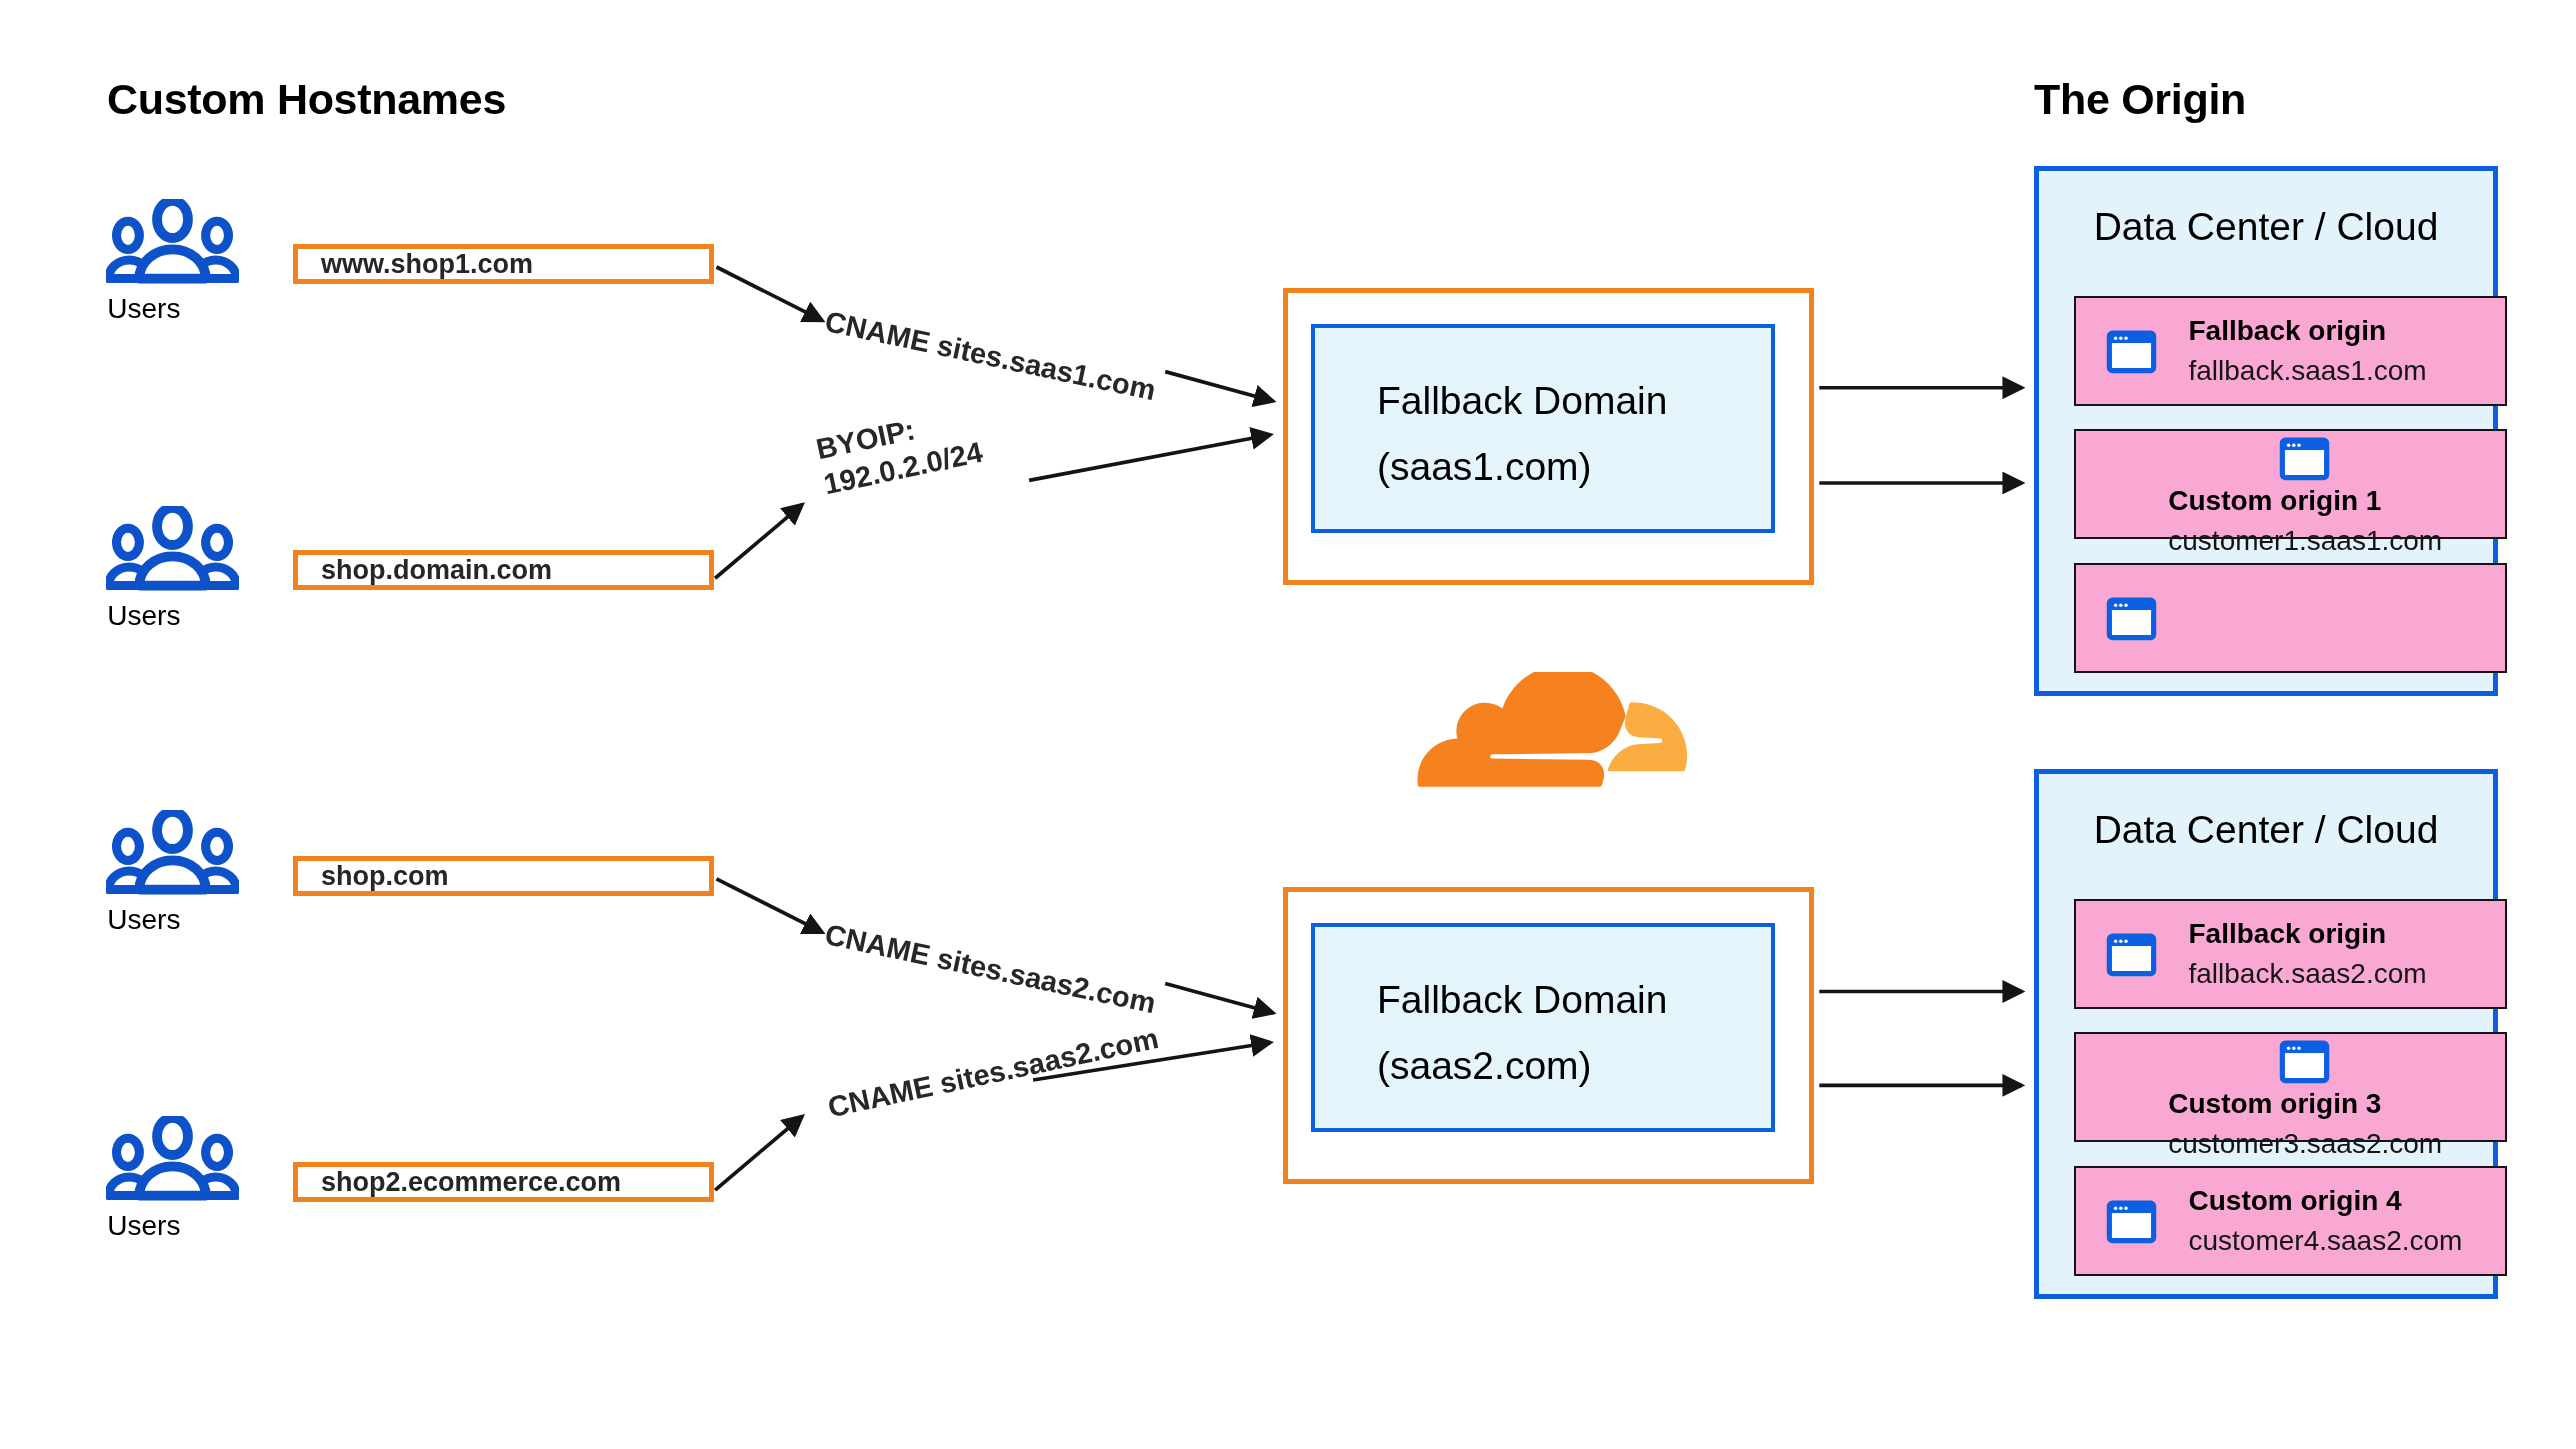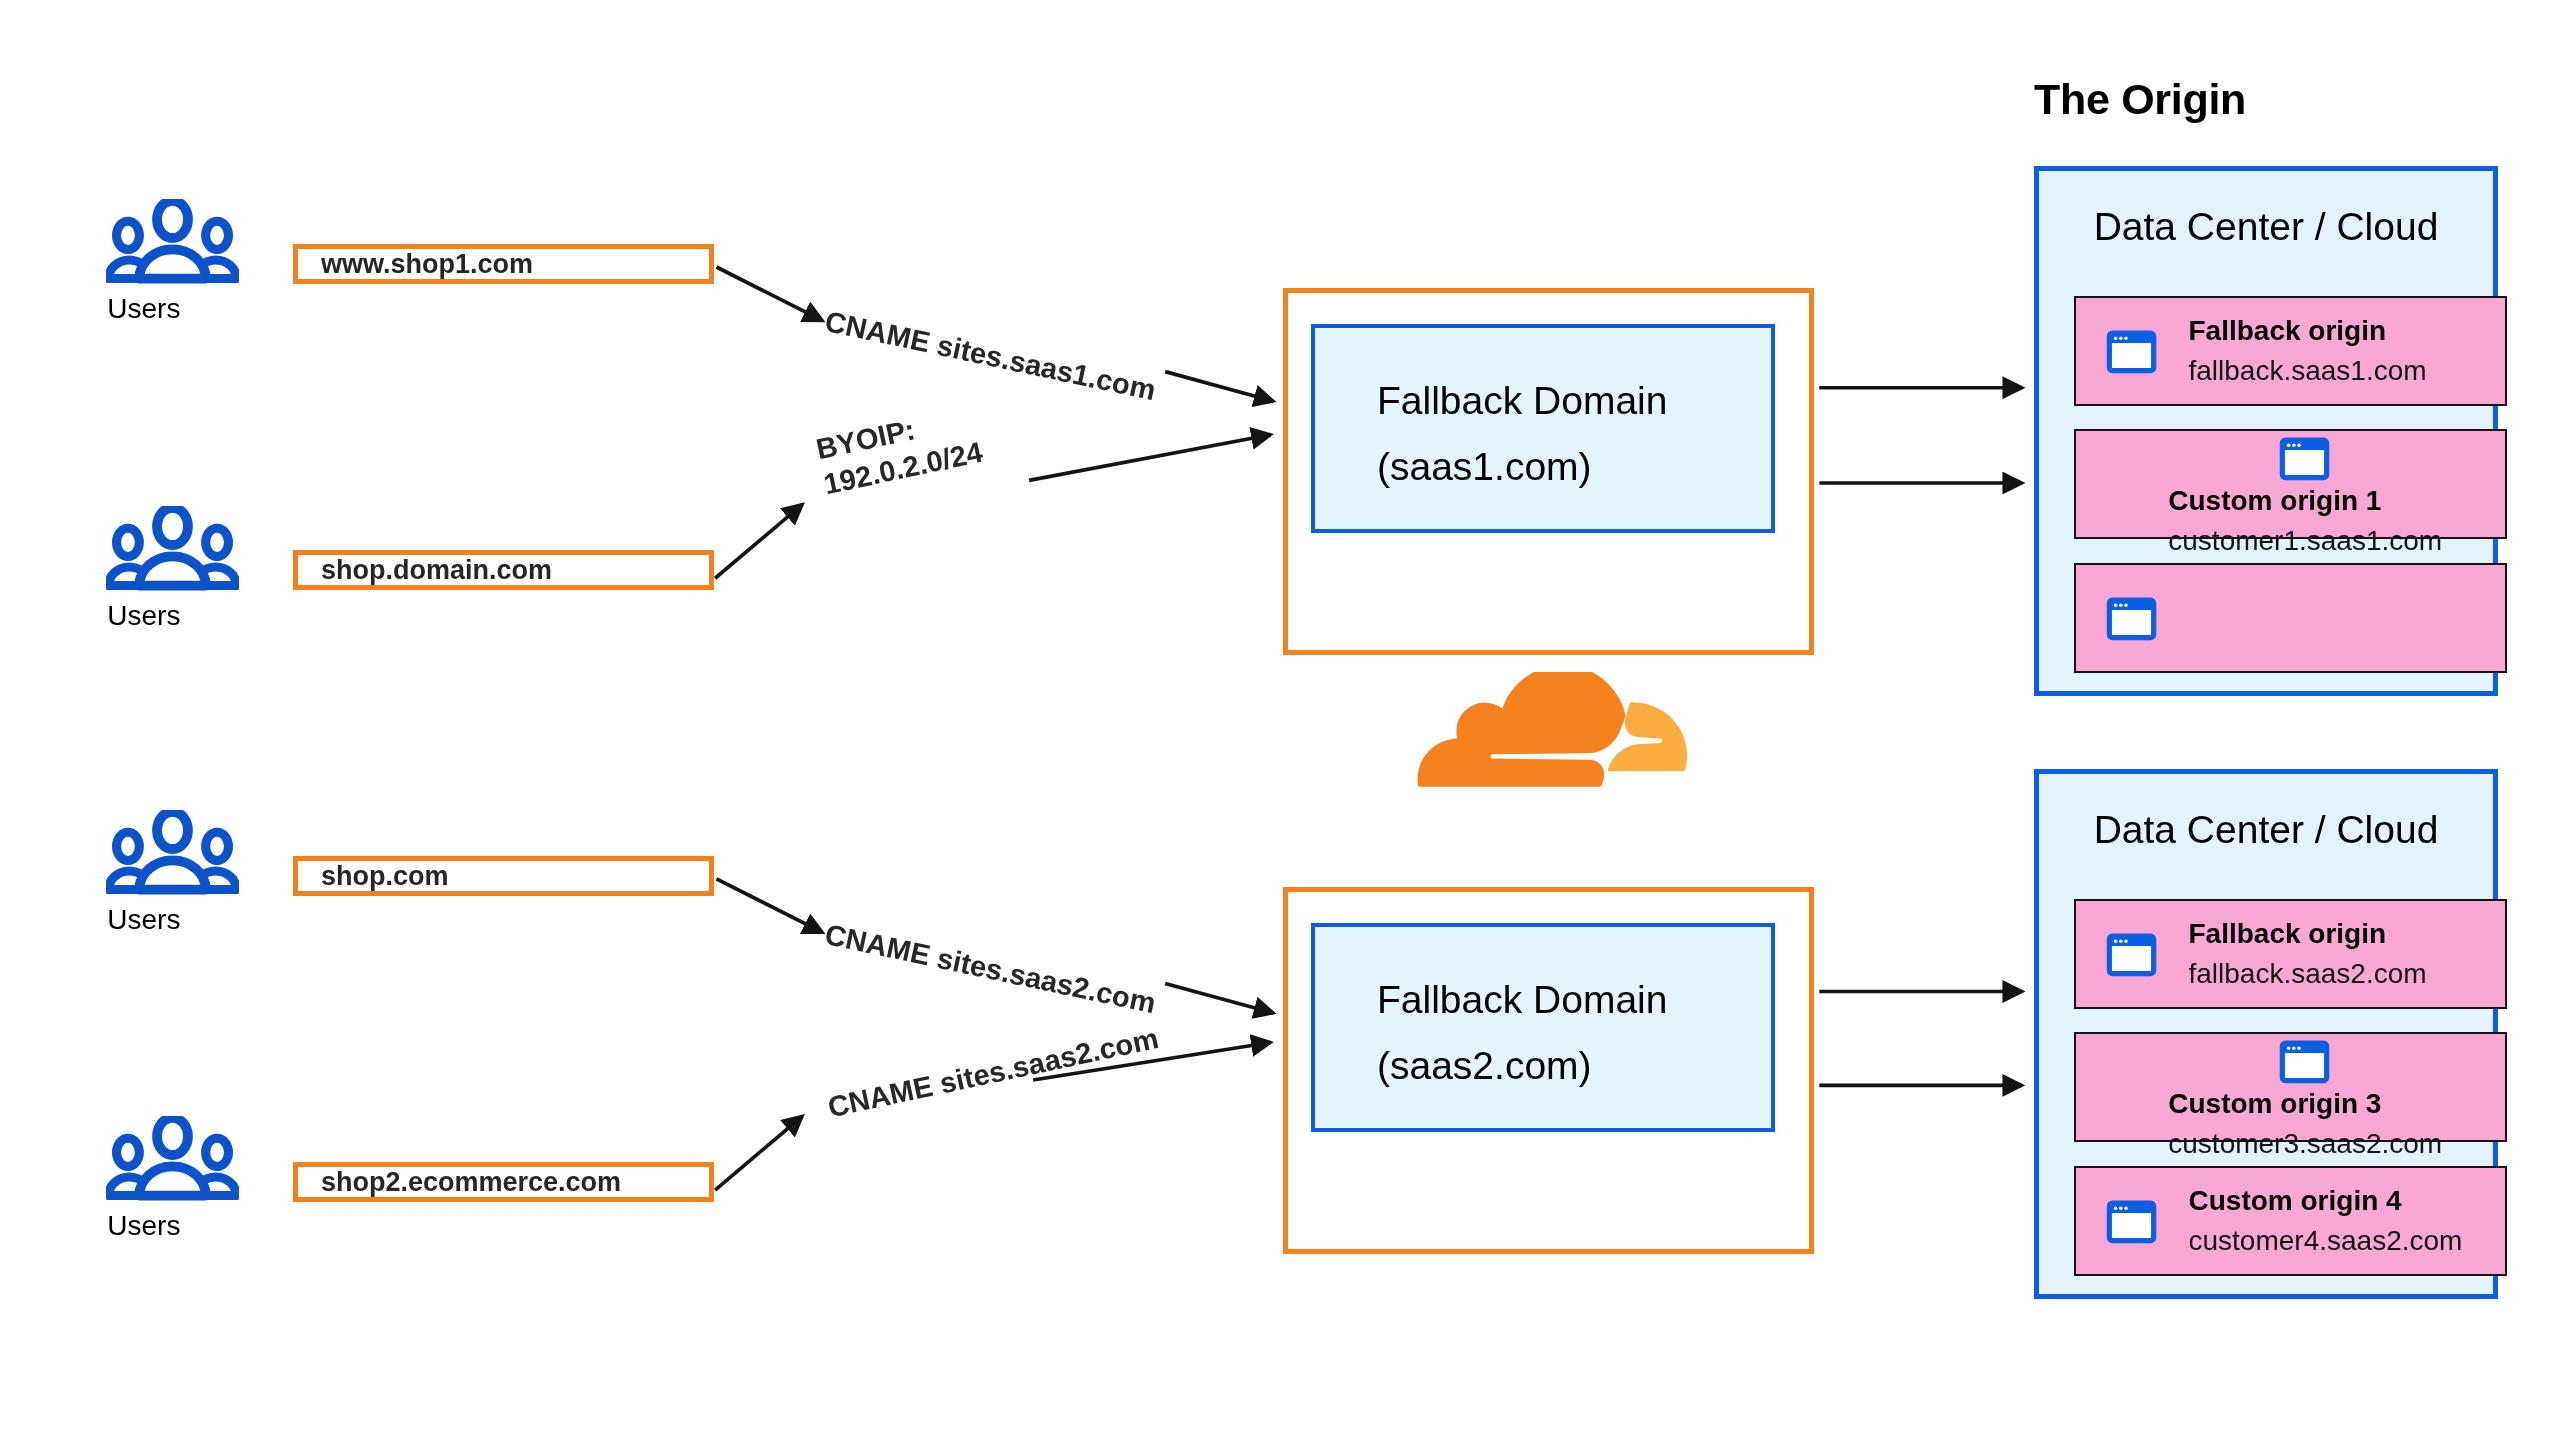--- a/index.html
+++ b/index.html
@@ -17,21 +17,21 @@
 
   .hostbox{position:absolute;left:293px;width:421px;height:40px;border:5.4px solid #F2821D;background:#fff;
            box-sizing:border-box;display:flex;align-items:center;}
   .hostbox span{font-size:27px;font-weight:700;color:#262626;padding-left:23px;white-space:nowrap;}
 
   .route-label{position:absolute;font-size:29px;font-weight:600;color:#272727;white-space:nowrap;transform-origin:left top;}
   .rot-down{transform:rotate(12deg);}
   .rot-up{transform:rotate(-12deg);}
   .route-label .ln{display:block;line-height:36px;}
 
-  .fb-outer{position:absolute;left:1283px;width:531px;height:367px;border:5.4px solid #F2821D;background:#fff;box-sizing:border-box;}
+  .fb-outer{position:absolute;left:1283px;width:531px;height:297px;border:5.4px solid #F2821D;background:#fff;box-sizing:border-box;}
   .fb-inner{position:absolute;left:23px;top:31px;width:464px;height:209px;border:4.7px solid #0C5FE1;background:#E3F4FB;
             box-sizing:border-box;padding:40px 0 0 62px;}
   .fb-inner .ln{display:block;font-size:39px;line-height:66px;color:#000;white-space:nowrap;}
 
   .dc{position:absolute;left:2034px;width:464px;height:530px;border:5.4px solid #0C5FE1;background:#E3F3FB;box-sizing:border-box;}
   .dc-title{position:absolute;left:0;top:34px;width:100%;text-align:center;font-size:39px;font-weight:400;color:#000;white-space:nowrap;}
   .origin-card{position:absolute;left:35px;width:433px;height:110px;background:#f9a8d4;border:2px solid #141414;
                box-sizing:border-box;display:flex;align-items:center;}
   .origin-card.c1{top:125px;} .origin-card.c2{top:258px;flex-direction:column;} .origin-card.c3{top:392px;}
   .bicon{width:55px;height:55px;margin-left:28px;flex:0 0 auto;}
@@ -61,20 +61,21 @@
       <line x1="2712" y1="720" x2="3014" y2="720" marker-end="url(#ah)"></line>
       <line x1="1068" y1="1310" x2="1226" y2="1390" marker-end="url(#ah)"></line>
       <line x1="1737" y1="1466" x2="1898" y2="1510" marker-end="url(#ah)"></line>
       <line x1="1066" y1="1774" x2="1196" y2="1664" marker-end="url(#ah)"></line>
       <line x1="1540" y1="1610" x2="1894" y2="1554" marker-end="url(#ah)"></line>
       <line x1="2712" y1="1478" x2="3014" y2="1478" marker-end="url(#ah)"></line>
       <line x1="2712" y1="1618" x2="3014" y2="1618" marker-end="url(#ah)"></line>
     </g>
   </svg>
 
+  <div id="heading-left" class="heading">Custom Hostnames</div>
   <div id="heading-right" class="heading">The Origin</div>
 
   <div class="user-group" style="top:199px;">
     <svg class="users-icon" viewBox="0 0 100 64">
       <g stroke="#0D52C9" fill="#fff" stroke-linejoin="round" stroke-linecap="round">
         <ellipse cx="16.5" cy="27" rx="8.6" ry="10.6" stroke-width="6.8"></ellipse>
         <ellipse cx="83.5" cy="27" rx="8.6" ry="10.6" stroke-width="6.8"></ellipse>
         <path d="M2 59.5 a15.5 14 0 0 1 31 0 z" stroke-width="6.8"></path>
         <path d="M67 59.5 a15.5 14 0 0 1 31 0 z" stroke-width="6.8"></path>
         <path d="M25 59.5 a25 22 0 0 1 50 0 z" stroke-width="7.4"></path>

